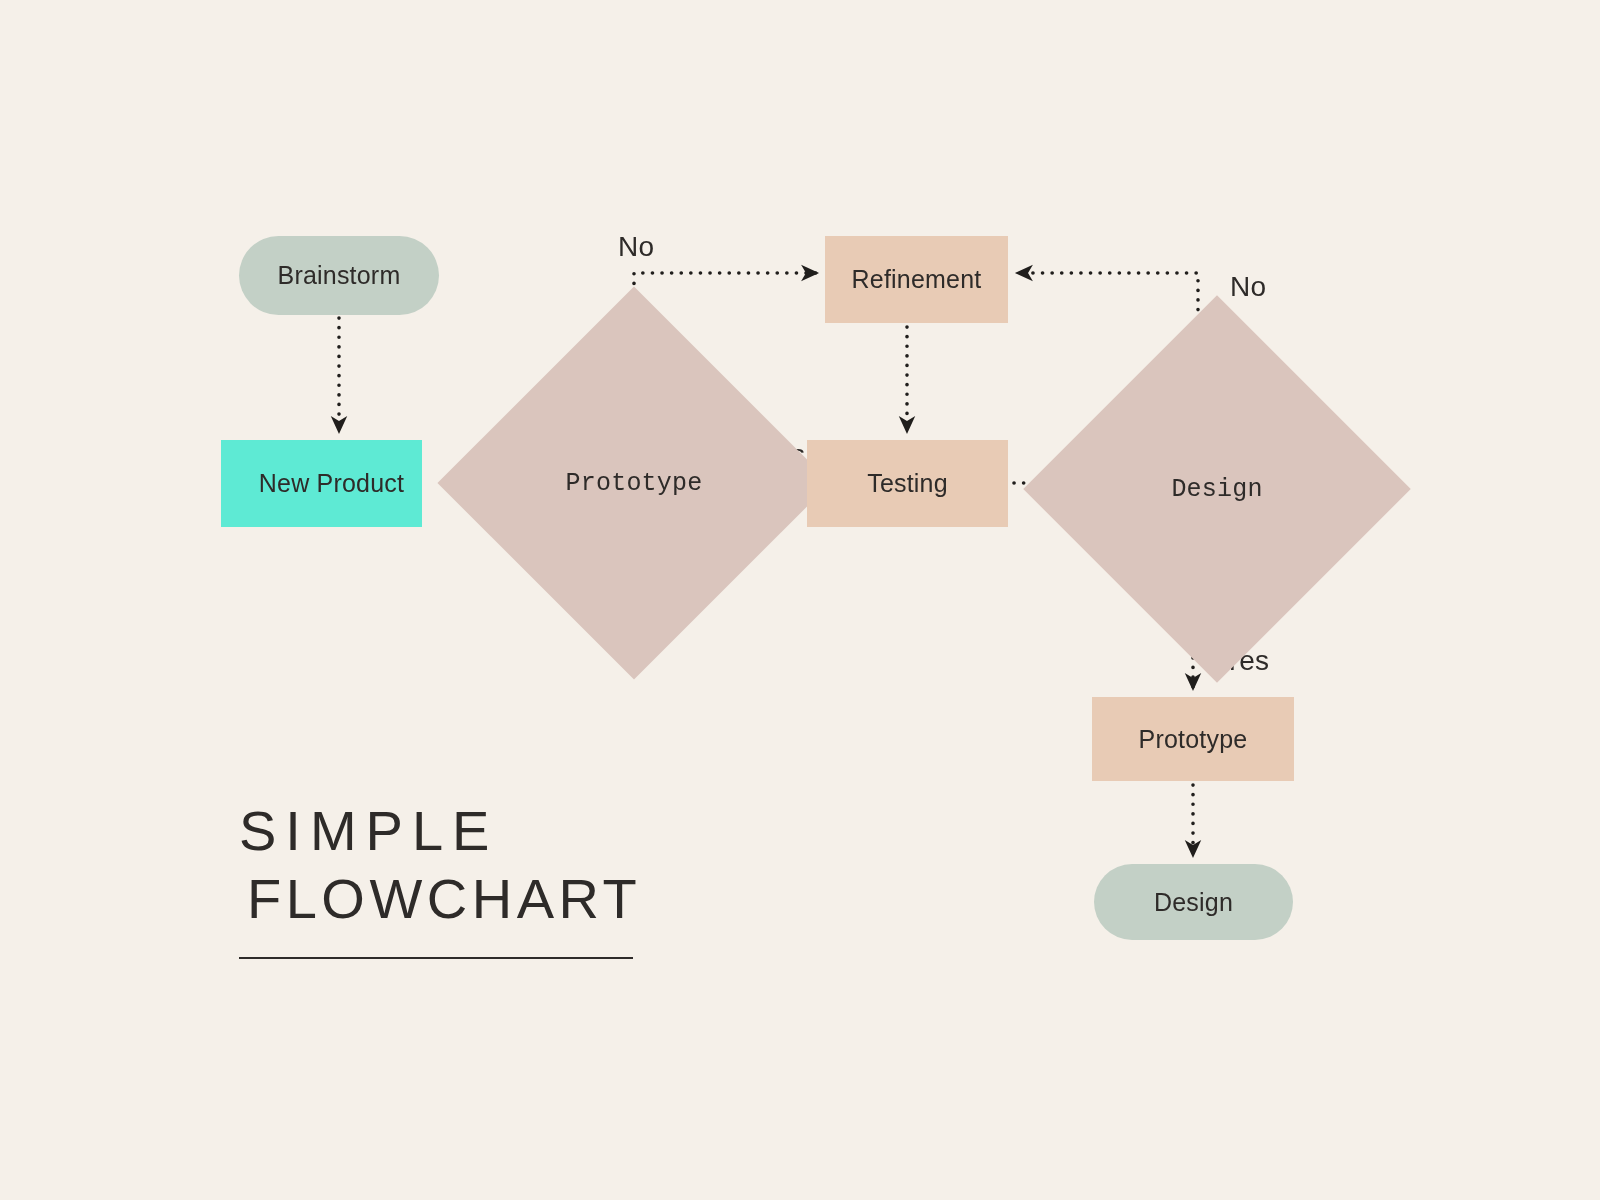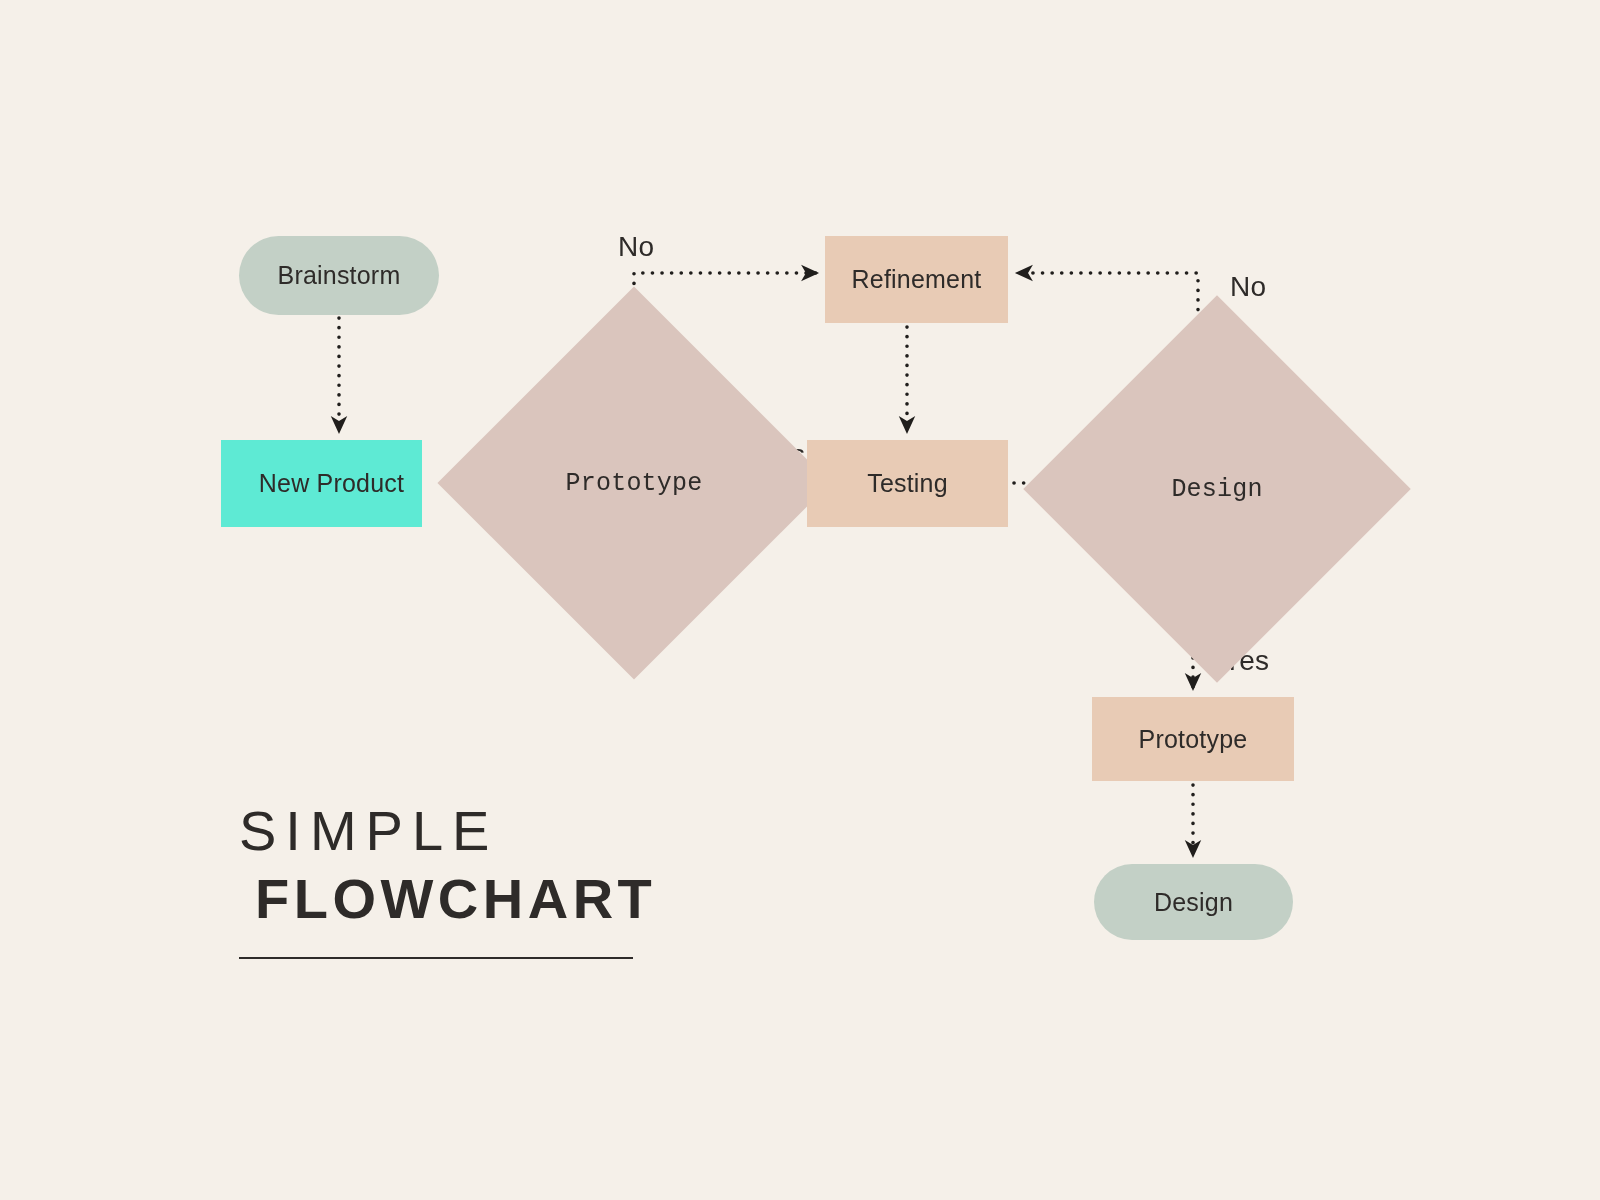--- a/index.html
+++ b/index.html
@@ -79,25 +79,25 @@
   .title-line1 {
     font-size: 56px;
     font-weight: 300;
     letter-spacing: 9px;
     color: #2e2b29;
     line-height: 1;
     margin: 0;
   }
   .title-line2 {
     font-size: 56px;
-    font-weight: 700;
+    font-weight: 400;
     letter-spacing: 4.5px;
     color: #2e2b29;
     line-height: 1;
-    margin: 16px;
+    margin: 8px;
     margin-top: 12px;
   }
   .title-rule {
     height: 2px;
     background: #2e2b29;
     margin-top: 30px;
   }
 </style>
 </head>
 <body>

